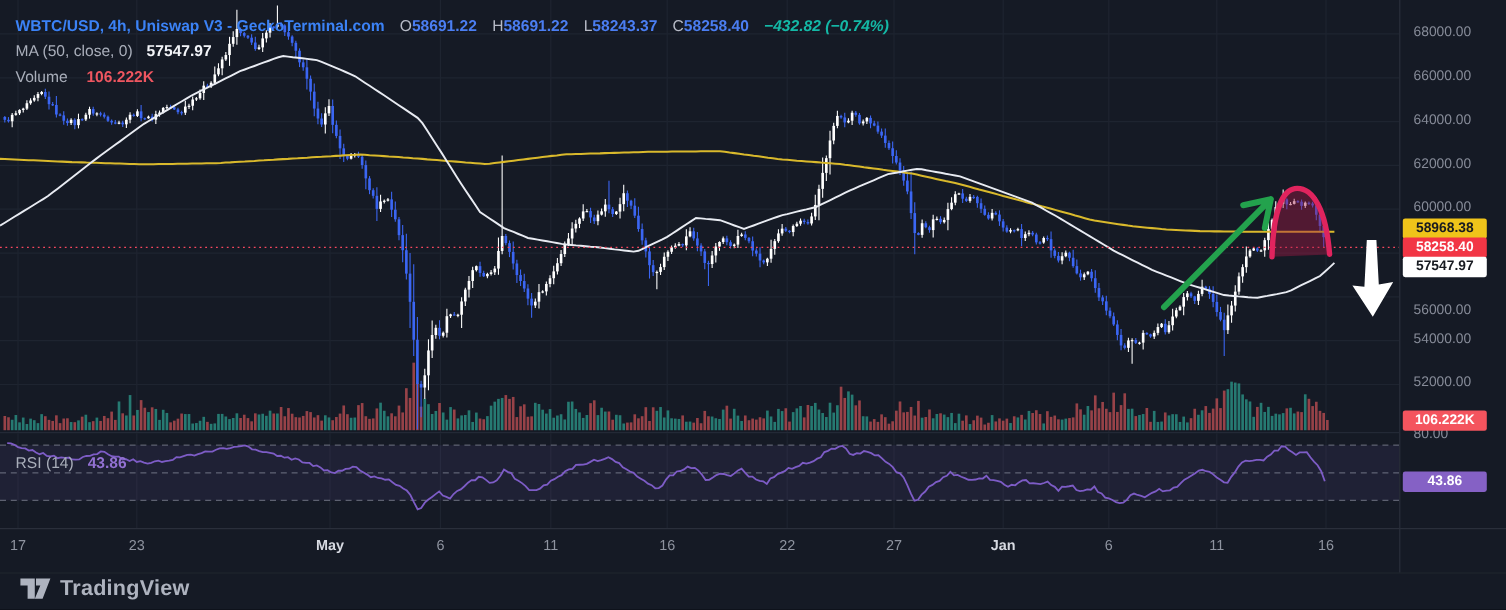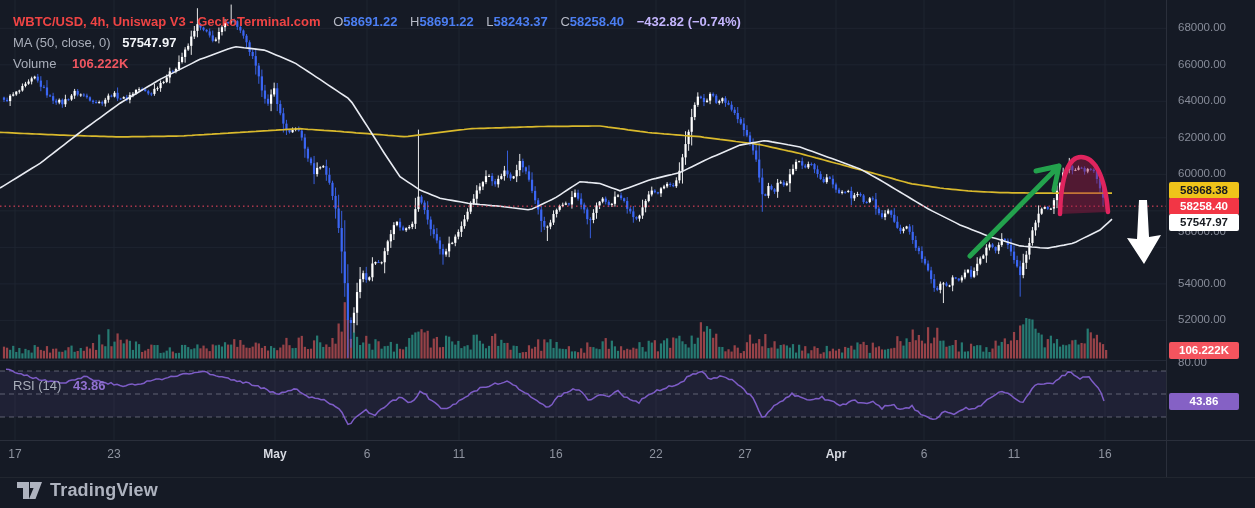--- a/index.html
+++ b/index.html
@@ -5,25 +5,25 @@
   html,body{margin:0;padding:0;background:#0d1117;}
   .app{
     position:relative;width:1255px;height:508px;
     background:#151a25;overflow:hidden;
     font-family:"Liberation Sans","DejaVu Sans",sans-serif;
     -webkit-font-smoothing:antialiased;
   }
   svg#cv{position:absolute;left:0;top:0;}
   .legend{position:absolute;left:13px;top:11px;z-index:5;pointer-events:none;}
   .lrow{height:21px;line-height:21px;font-size:13px;white-space:nowrap;}
-  .lrow .t{color:#ef4444;font-weight:600;}
+  .lrow .t{color:#3b82f6;font-weight:600;}
   .lrow .k{color:#b6bac6;margin-left:9px;}
   .lrow .k:first-child{margin-left:0;}
   .ohlc-v{color:#4b7ef2;font-weight:600;}
-  .chg{color:#c4b5fd;font-weight:600;margin-left:9px;}
+  .chg{color:#14b8a6;font-weight:600;margin-left:9px;font-style:italic;}
   .malabel{color:#a9aeba;}
   .ma50v{color:#f2f4f8;font-weight:700;margin-left:8px;}
   .ma200v{color:#e5c23b;font-weight:700;margin-left:8px;}
   .volv{color:#ef5660;font-weight:700;margin-left:12px;}
   .rsi-legend{position:absolute;left:13px;top:378px;z-index:5;font-size:13px;pointer-events:none;}
   .rsiv{color:#9271d2;font-weight:700;margin-left:8px;}
   #price-axis{position:absolute;left:1166px;top:0;width:89px;height:477px;z-index:4;}
   .ptick{position:absolute;left:12px;font-size:11.5px;color:#878c99;}
   .ptag{position:absolute;left:3px;width:70px;height:17px;border-radius:2px;
         font-size:11.5px;font-weight:700;text-align:center;line-height:17px;z-index:6;}
@@ -1216,40 +1216,40 @@
     <span class="malabel">RSI (14)</span>
     <span class="rsiv">43.86</span>
   </div>
 
   <div id="price-axis">
       <div class="ptick" style="top: 21.3px;">68000.00</div>
       <div class="ptick" style="top: 57.8125px;">66000.00</div>
       <div class="ptick" style="top: 94.325px;">64000.00</div>
       <div class="ptick" style="top: 130.837px;">62000.00</div>
       <div class="ptick" style="top: 167.35px;">60000.00</div>
-      <div class="ptick" style="top: 225px;">56000.00</div>
+      <div class="ptick" style="top: 253px;">56000.00</div>
       <div class="ptick" style="top: 276.887px;">54000.00</div>
       <div class="ptick" style="top: 313.4px;">52000.00</div>
       <div class="ptick" style="top: 356px;">80.00</div>
       <div class="ptag" style="top: 181.5px; background: rgb(239, 196, 26); color: rgb(23, 26, 32);">58968.38</div>
       <div class="ptag" style="top: 197.5px; background: rgb(242, 54, 69); color: rgb(255, 255, 255);">58258.40</div>
       <div class="ptag" style="top: 213.5px; background: rgb(255, 255, 255); color: rgb(23, 26, 32);">57547.97</div>
       <div class="ptag" style="top: 341.5px; background: rgb(244, 84, 94); color: rgb(255, 255, 255);">106.222K</div>
       <div class="ptag" style="top: 392.5px; background: rgb(133, 97, 197); color: rgb(255, 255, 255);">43.86</div>
     </div>
   <div id="time-axis">
       <div class="ttick" style="left: 15px;">17</div>
       <div class="ttick" style="left: 114px;">23</div>
       <div class="ttick major" style="left: 275px;">May</div>
       <div class="ttick" style="left: 367px;">6</div>
       <div class="ttick" style="left: 459px;">11</div>
       <div class="ttick" style="left: 556px;">16</div>
       <div class="ttick" style="left: 656px;">22</div>
       <div class="ttick" style="left: 745px;">27</div>
-      <div class="ttick major" style="left: 836px;">Apr</div>
+      <div class="ttick major" style="left: 836px;">Jan</div>
       <div class="ttick" style="left: 924px;">6</div>
       <div class="ttick" style="left: 1014px;">11</div>
       <div class="ttick" style="left: 1105px;">16</div>
     </div>
 
   <div class="tv-logo">
     <svg width="27" height="22" viewBox="0 0 27 22">
       <path d="M1 3 H13 V20 H7 V9 H1 Z" fill="#aeb3bf"></path>
       <path d="M14 3 H26 L19.5 20 H13 L17.6 9 H14 Z" fill="#aeb3bf"></path>
     </svg>

